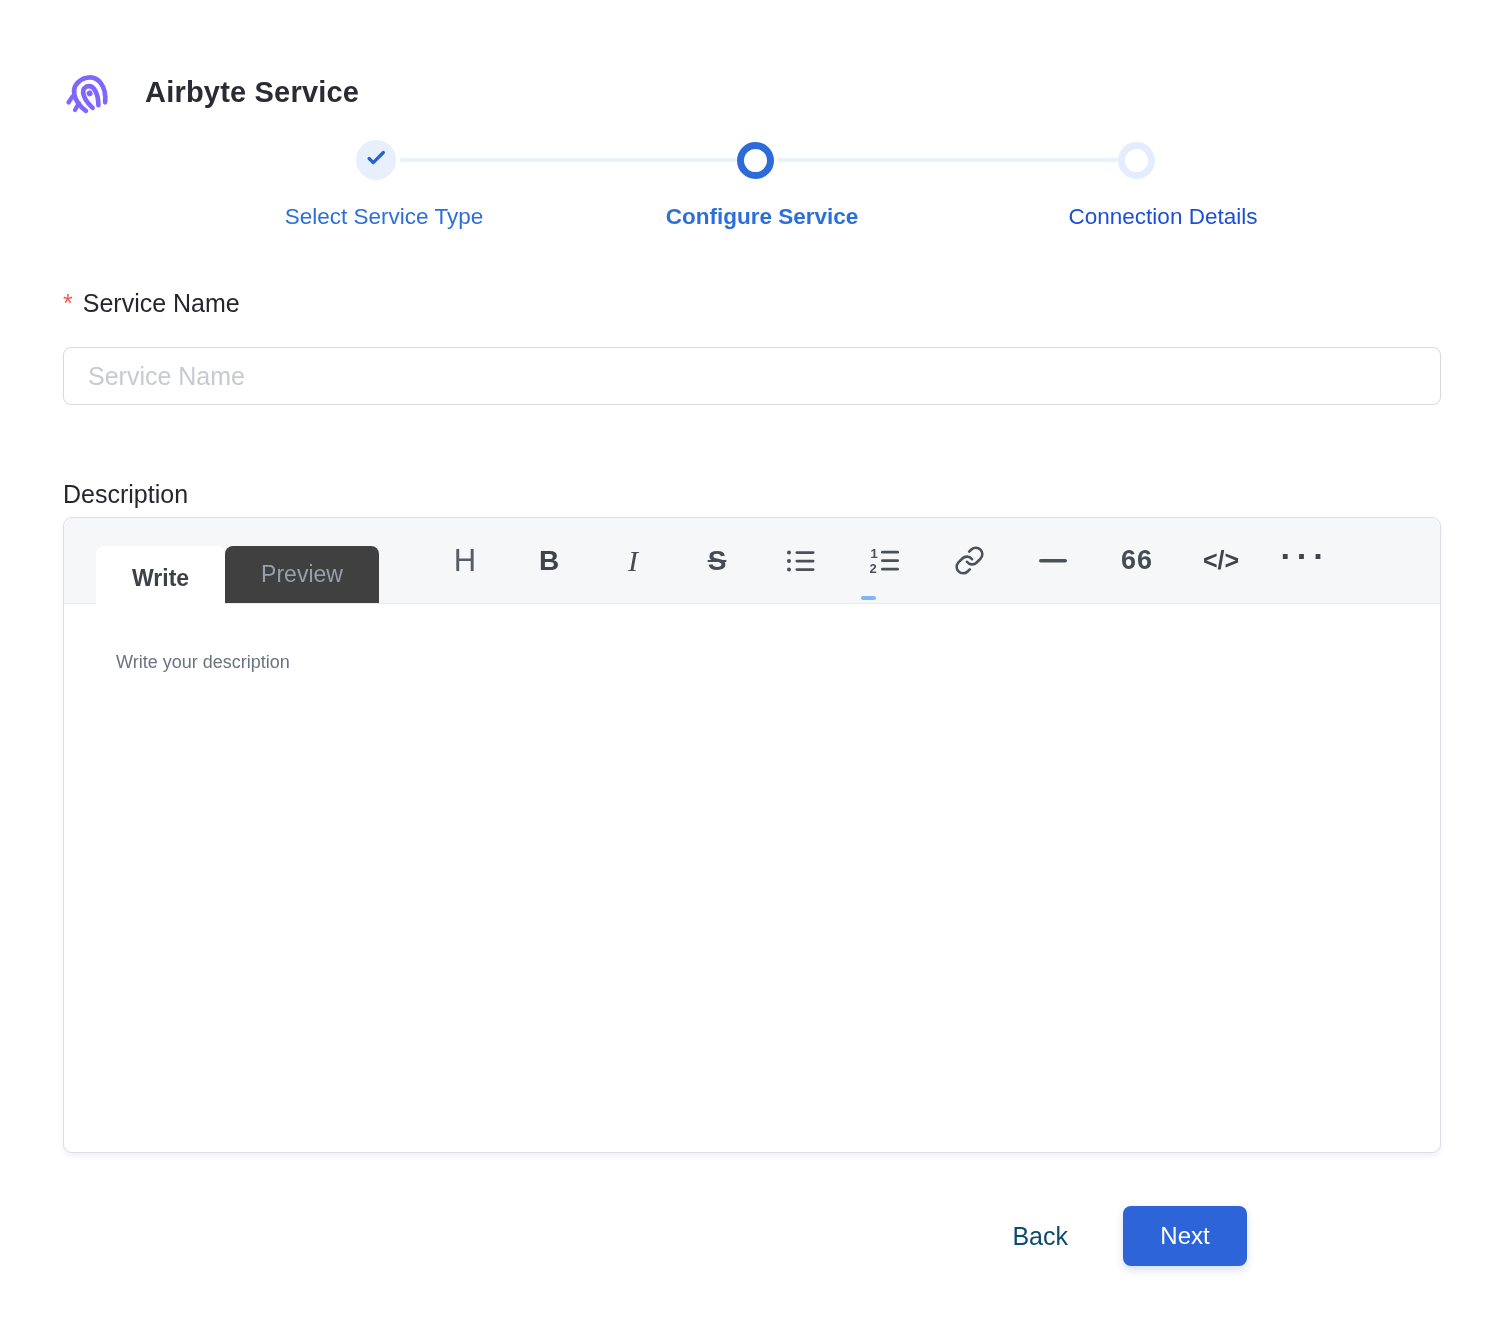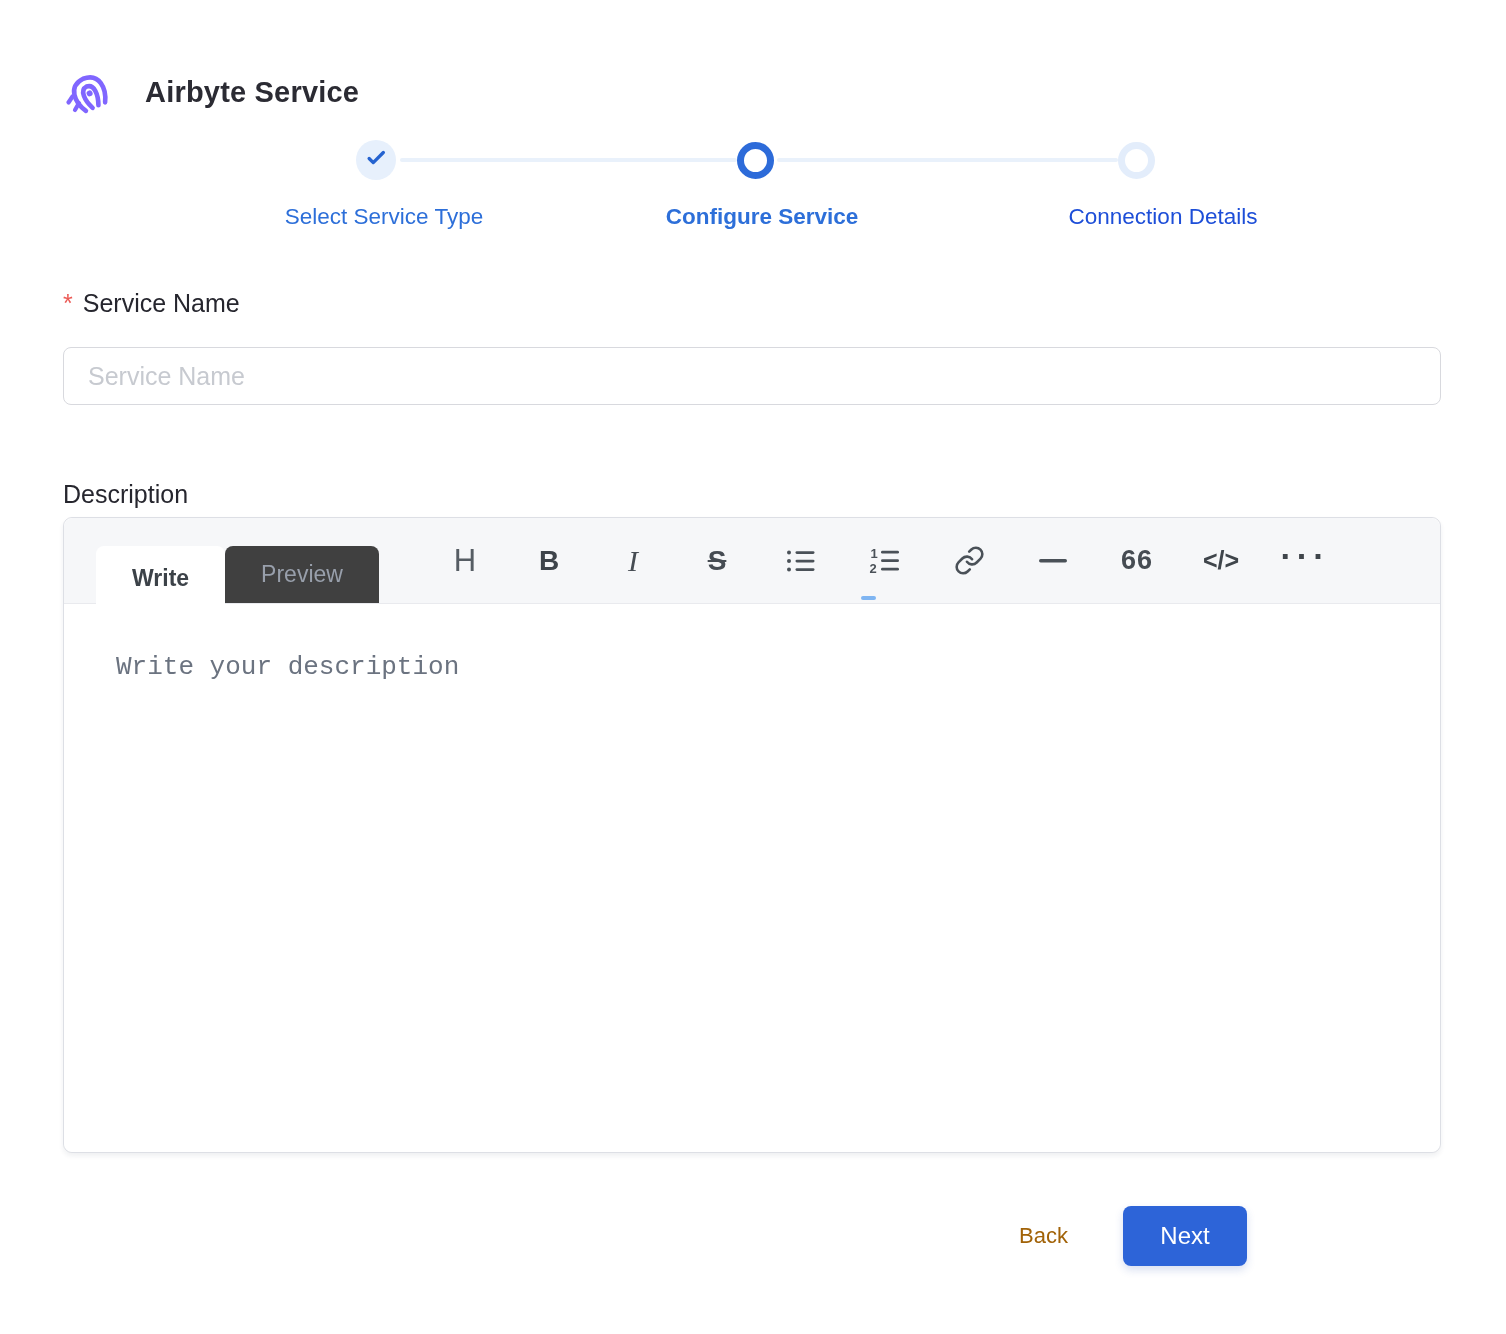--- a/index.html
+++ b/index.html
@@ -67,28 +67,28 @@
   .g-bold { font-size: 28px; font-weight: 800; color: #3E444B; }
   .g-italic { font-size: 30px; font-style: italic; font-family: "Liberation Serif", serif; color: #464C53; }
   .g-strike { font-size: 28px; font-weight: 600; text-decoration: line-through; color: #464C53; }
   .g-quote { font-size: 27px; font-weight: 700; letter-spacing: 1px; color: #464C53; }
   .g-code { font-size: 25px; font-weight: 600; color: #3F454B; }
   .g-more { font-size: 34px; font-weight: 800; letter-spacing: 5px; color: #3F454B; line-height: 20px; padding-bottom: 10px; }
   .ol-artifact { position: absolute; left: 797px; top: 78px; width: 15px; height: 4px; background: #7FB5F2; border-radius: 2px; }
   .editor-body { position: relative; height: 548px; background: #fff; border-radius: 0 0 9px 9px; }
   .description-textarea {
     width: 100%; height: 100%; border: none; resize: none; outline: none;
-    padding: 48px 52px; font-size: 26px; font-family: Liberation Mono, monospace; color: #3C4248;
+    padding: 48px 52px; font-size: 18px; font-family: Liberation Sans, sans-serif; color: #3C4248;
     background: transparent; border-radius: 0 0 9px 9px;
   }
   .description-textarea::placeholder { color: #6B7380; }
 
   
   .footer { position: absolute; right: 65px; top: 1206px; height: 60px; display: flex; align-items: center; }
-  .back-link { color: #a16207; font-size: 22px; font-weight: 500; margin-right: 49px; cursor: pointer; background: none; border: none; font-family: inherit; text-align: center; }
+  .back-link { color: #0c4a6e; font-size: 25px; font-weight: 500; margin-right: 49px; cursor: pointer; background: none; border: none; font-family: inherit; text-align: center; }
   .next-button {
     width: 124px; height: 60px; background: #2D64D8; color: #ffffff; font-size: 24px; font-weight: 500;
     border: none; border-radius: 8px; font-family: inherit; cursor: pointer;
     box-shadow: 0 4px 9px rgba(40, 80, 180, .18);
   }
 </style>
 </head>
 <body>
 
 <div class="page">

